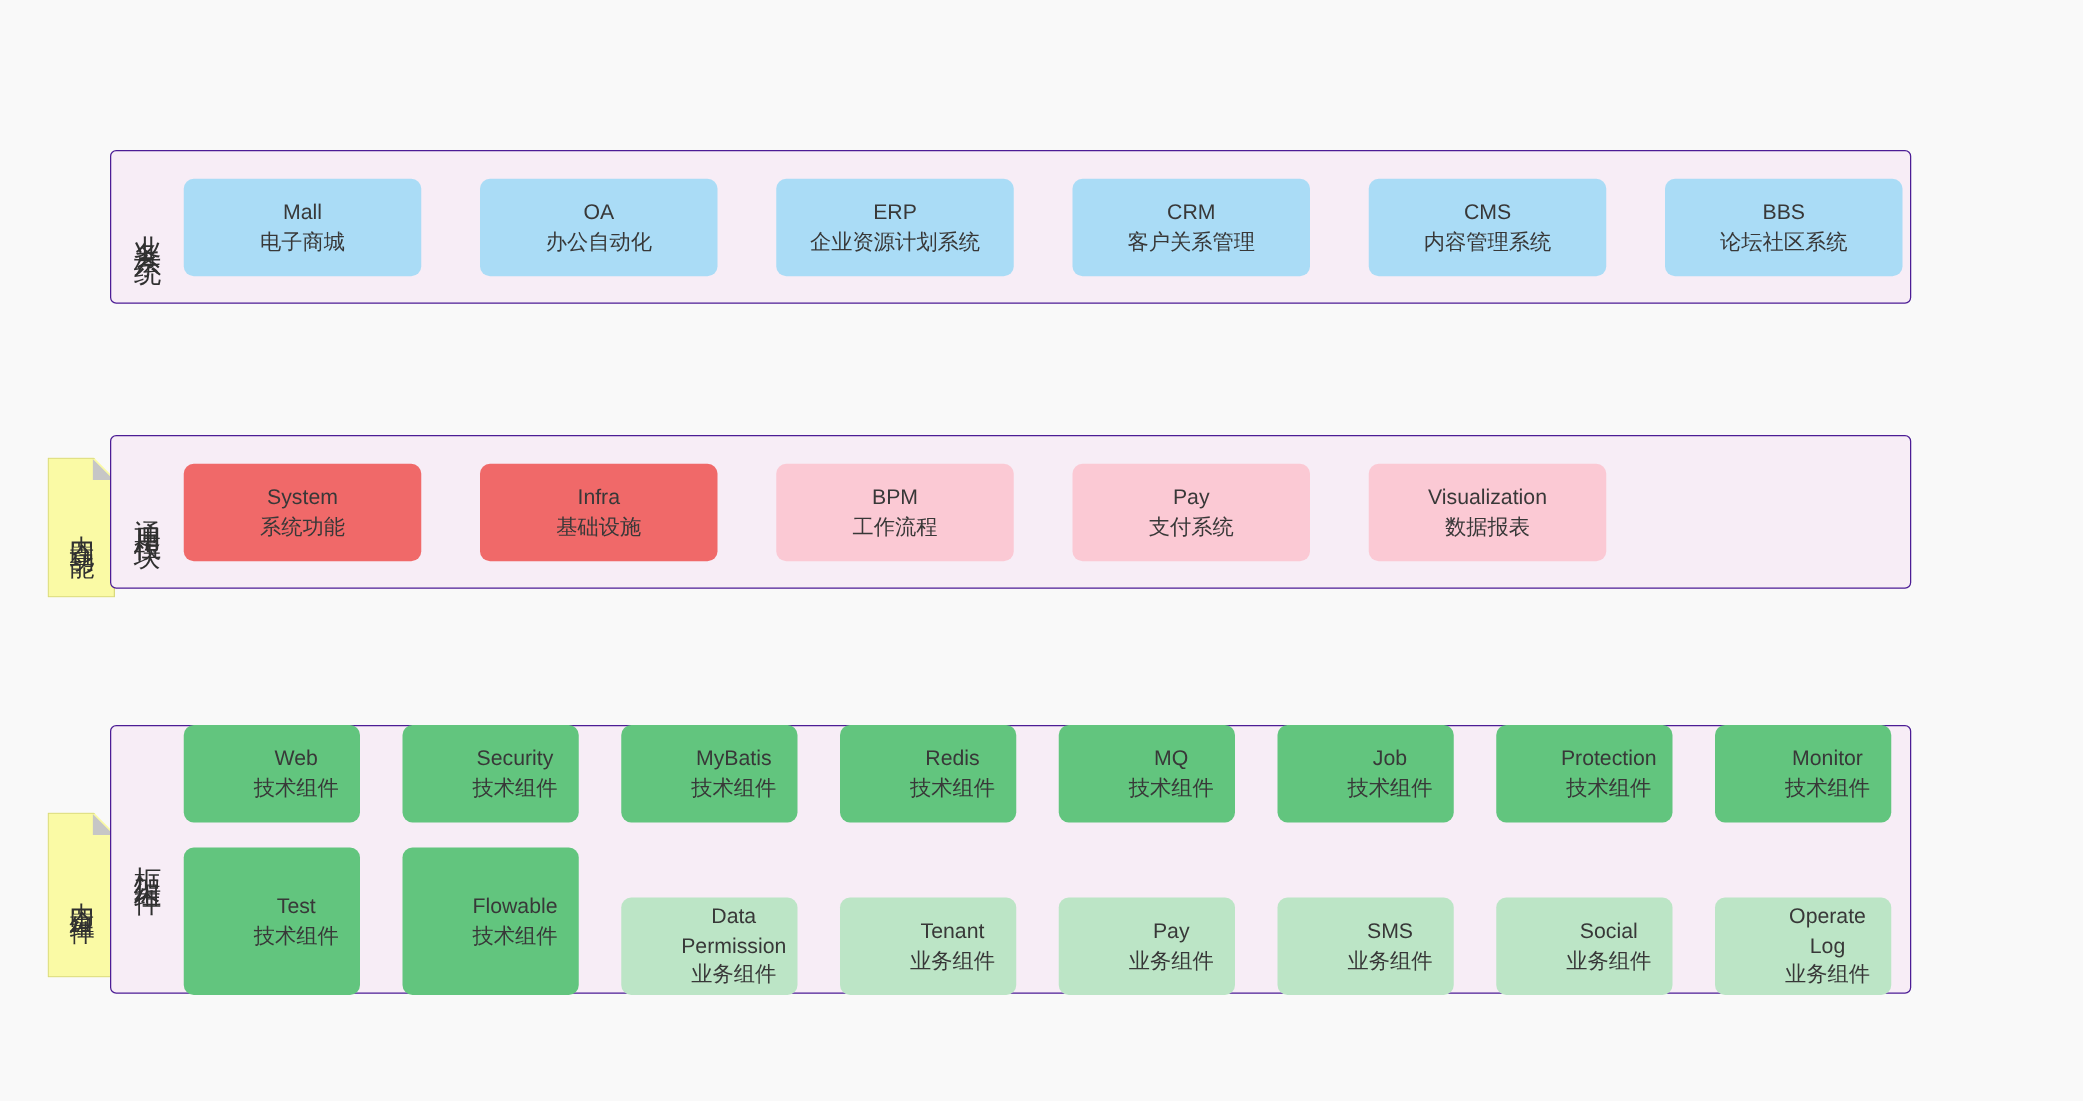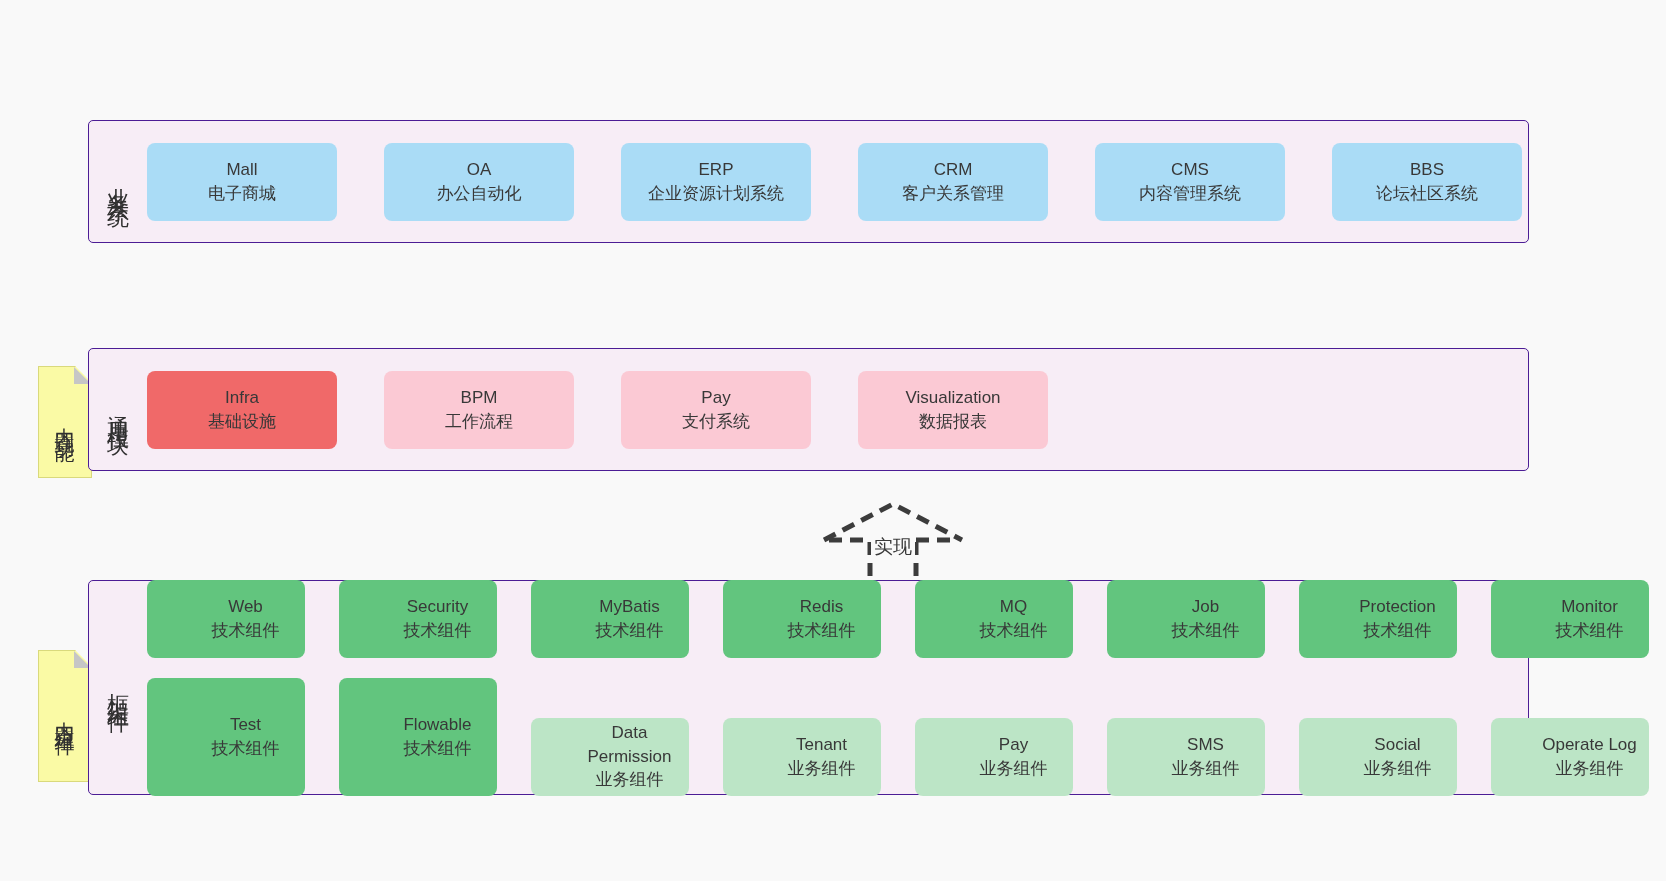--- a/index.html
+++ b/index.html
@@ -29,21 +29,21 @@
     text-align:center;font-size:17px;line-height:1.4;color:#383838;
     box-sizing:border-box;padding:2px 4px;
   }
   .blue{background:#aadcf6;}
   .red{background:#f06969;}
   .pink{background:#fbc9d4;}
   .green{background:#62c57e;}
   .lgreen{background:#bce5c6;margin-top:40px;}
   .fw-rows{flex:1;display:flex;flex-direction:column;justify-content:center;gap:20px;}
   .fw-row{display:flex;gap:34px;}
-  .fw-row .box{width:158px;padding-left:43px;}
+  .fw-row .box{width:141px;padding-left:43px;}
   .note{
     position:absolute;left:38px;width:54px;box-sizing:border-box;
     background:#fafaa5;border:1px solid #d9d97c;z-index:0;
     clip-path:polygon(0 0, calc(100% - 17px) 0, 100% 17px, 100% 100%, 0 100%);
     display:flex;align-items:center;justify-content:center;
   }
   #note-modules{top:366px;height:112px;}
   #note-framework{top:650px;height:132px;}
   .note .vtext{font-size:20px;letter-spacing:5px;}
   .fold{
@@ -105,48 +105,42 @@
     </div>
   </div>
 
 
   <div class="panel" id="panel-modules">
     <div class="panel-label">
       <span class="vtext">通用模块</span>
     </div>
     <div class="boxes">
       <div class="box red">
+        <div>System</div>
+        <div>系统功能</div>
+      </div>
+      <div class="box red">
         <div>Infra</div>
         <div>基础设施</div>
       </div>
       <div class="box pink">
         <div>BPM</div>
         <div>工作流程</div>
       </div>
       <div class="box pink">
         <div>Pay</div>
         <div>支付系统</div>
       </div>
       <div class="box pink">
         <div>Visualization</div>
         <div>数据报表</div>
       </div>
     </div>
   </div>
 
-  <div class="arrow" id="arrow-implement">
-    <svg viewBox="0 0 140 80" fill="none" stroke="#3c3c3c" stroke-width="5" stroke-dasharray="13 8">
-      <path d="M1,40 L70,4 L139,40"></path>
-      <path d="M6,40 H47"></path>
-      <path d="M93,40 H134"></path>
-      <path d="M47,42 V79"></path>
-      <path d="M93,42 V79"></path>
-    </svg>
-    <span class="alabel">实现</span>
-  </div>
 
   <div class="panel" id="panel-framework">
     <div class="panel-label">
       <span class="vtext">框架组件</span>
     </div>
     <div class="fw-rows">
       <div class="fw-row">
         <div class="box green">
           <div>Web</div>
           <div>技术组件</div>

